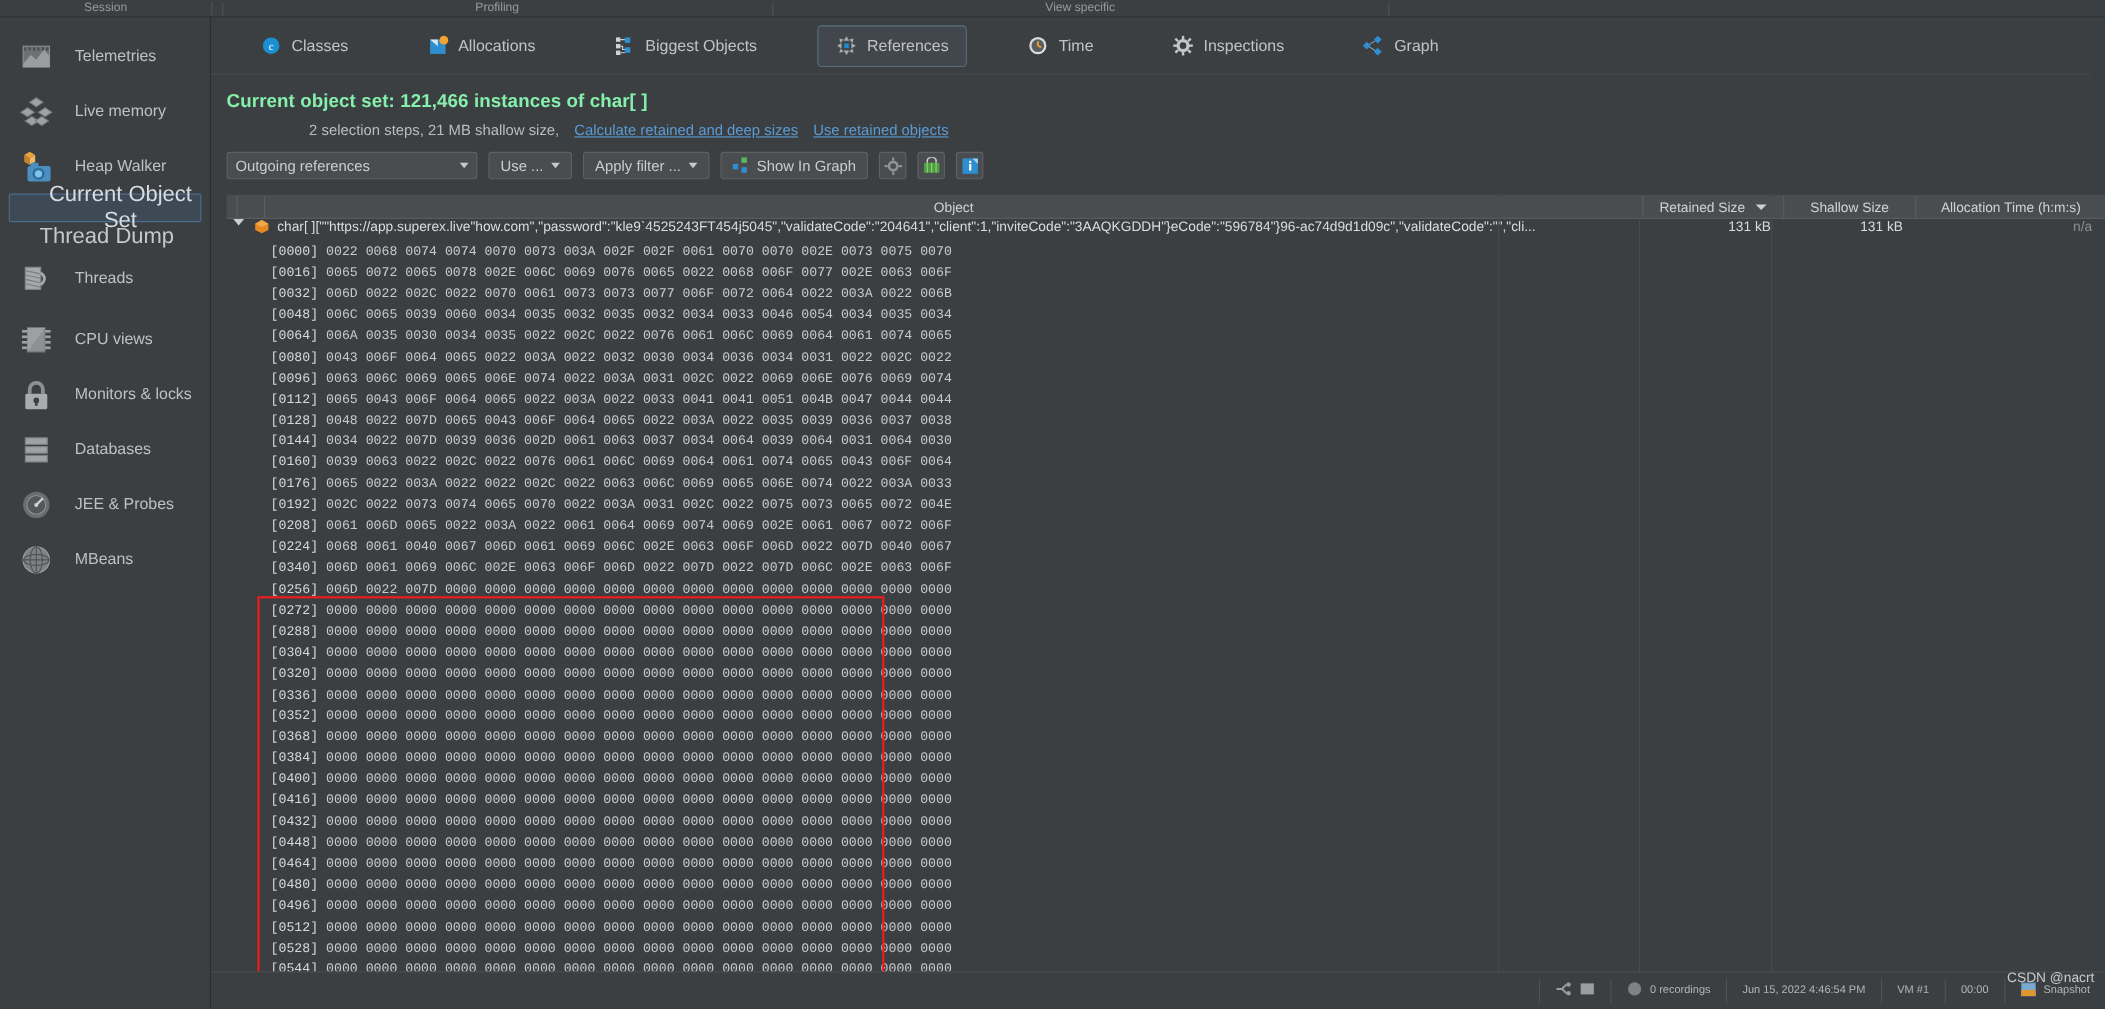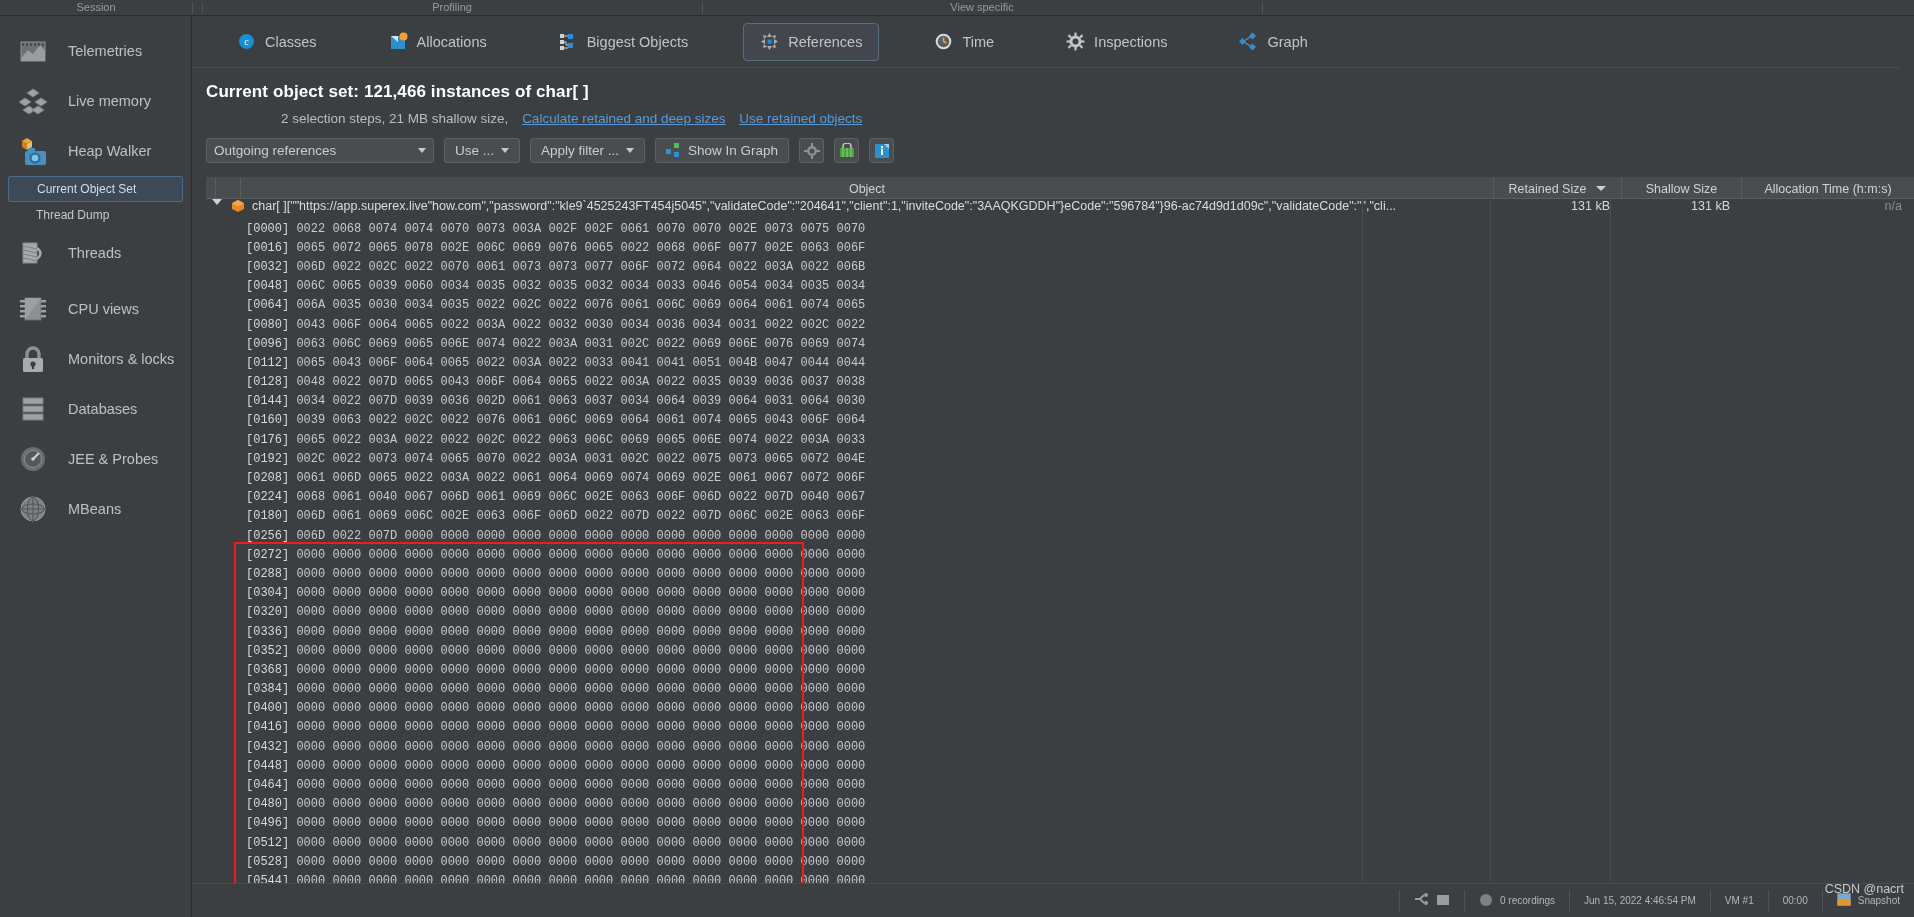--- a/index.html
+++ b/index.html
@@ -39,21 +39,21 @@
     border-right: 1px solid #2b2b2b; padding-top: 10px;
   }
   .side-item {
     display: flex; align-items: center; gap: 18px;
     height: 50px; padding-left: 16px; color: #c0c0c0; font-size: 14.5px;
     cursor: default;
   }
   .side-item .ico { width: 34px; height: 34px; flex: 0 0 34px; position: relative; }
   .side-sub {
     height: 26px; margin: 0 8px; display:flex; align-items:center;
-    padding-left: 28px; font-size: 12px; color: #c8c8c8; border-radius: 2px;
+    padding-left: 28px; font-size: 20px; color: #c8c8c8; border-radius: 2px; text-align: center;
   }
   .side-sub.selected {
     background: #3d4a55; border: 1px solid #4a6c8c; color: #d6dde3;
   }
 
   
   .ico svg { display: block; width: 34px; height: 34px; }
 
   
   .main { flex: 1; min-width: 0; display: flex; flex-direction: column; background: #3c3f41; }
@@ -66,21 +66,21 @@
   .vtab {
     display: flex; align-items: center; gap: 9px; height: 38px;
     padding: 0 16px; font-size: 14.5px; color: #c3c3c3; border-radius: 4px;
     border: 1px solid transparent; margin-right: 38px; white-space: nowrap;
   }
   .vtab.active { background: #41474d; border-color: #56707f; }
   .vtab .vico { width: 19px; height: 19px; flex: 0 0 19px; }
   .vtab .vico svg { width: 19px; height: 19px; display:block; }
 
   .headblock { padding: 14px 0 0 14px; }
-  .obj-title { font-size: 17px; font-weight: bold; color: #ffffff; letter-spacing: .1px; }
+  .obj-title { font-size: 17px; font-weight: bold; color: #86efac; letter-spacing: .1px; }
   .obj-title .count { font-weight: bold; }
   .obj-sub {
     margin-top: 9px; padding-left: 75px; font-size: 13.5px; color: #bcbcbc;
   }
   .obj-sub a { color: #5b9bd5; text-decoration: underline; margin-left: 10px; }
 
   
   .toolbar { display: flex; align-items: center; gap: 10px; padding: 12px 0 10px 14px; }
   .tb-combo {
     height: 25px; width: 228px; background: #4a4d4f; border: 1px solid #5e6164;
@@ -572,21 +572,21 @@
               <div class="hexrow"><span class="off">[0080] </span><span>0043 006F 0064 0065 0022 003A 0022 0032 0030 0034 0036 0034 0031 0022 002C 0022</span></div>
               <div class="hexrow"><span class="off">[0096] </span><span>0063 006C 0069 0065 006E 0074 0022 003A 0031 002C 0022 0069 006E 0076 0069 0074</span></div>
               <div class="hexrow"><span class="off">[0112] </span><span>0065 0043 006F 0064 0065 0022 003A 0022 0033 0041 0041 0051 004B 0047 0044 0044</span></div>
               <div class="hexrow"><span class="off">[0128] </span><span>0048 0022 007D 0065 0043 006F 0064 0065 0022 003A 0022 0035 0039 0036 0037 0038</span></div>
               <div class="hexrow"><span class="off">[0144] </span><span>0034 0022 007D 0039 0036 002D 0061 0063 0037 0034 0064 0039 0064 0031 0064 0030</span></div>
               <div class="hexrow"><span class="off">[0160] </span><span>0039 0063 0022 002C 0022 0076 0061 006C 0069 0064 0061 0074 0065 0043 006F 0064</span></div>
               <div class="hexrow"><span class="off">[0176] </span><span>0065 0022 003A 0022 0022 002C 0022 0063 006C 0069 0065 006E 0074 0022 003A 0033</span></div>
               <div class="hexrow"><span class="off">[0192] </span><span>002C 0022 0073 0074 0065 0070 0022 003A 0031 002C 0022 0075 0073 0065 0072 004E</span></div>
               <div class="hexrow"><span class="off">[0208] </span><span>0061 006D 0065 0022 003A 0022 0061 0064 0069 0074 0069 002E 0061 0067 0072 006F</span></div>
               <div class="hexrow"><span class="off">[0224] </span><span>0068 0061 0040 0067 006D 0061 0069 006C 002E 0063 006F 006D 0022 007D 0040 0067</span></div>
-              <div class="hexrow"><span class="off">[0180] </span><span>006D 0061 0069 006C 002E 0063 006F 006D 0022 007D 0022 007D 006C 002E 0063 006F</span></div>
+              <div class="hexrow"><span class="off">[0340] </span><span>006D 0061 0069 006C 002E 0063 006F 006D 0022 007D 0022 007D 006C 002E 0063 006F</span></div>
               <div class="hexrow"><span class="off">[0256] </span><span>006D 0022 007D 0000 0000 0000 0000 0000 0000 0000 0000 0000 0000 0000 0000 0000</span></div>
               <div class="hexrow"><span class="off">[0272] </span><span>0000 0000 0000 0000 0000 0000 0000 0000 0000 0000 0000 0000 0000 0000 0000 0000</span></div>
               <div class="hexrow"><span class="off">[0288] </span><span>0000 0000 0000 0000 0000 0000 0000 0000 0000 0000 0000 0000 0000 0000 0000 0000</span></div>
               <div class="hexrow"><span class="off">[0304] </span><span>0000 0000 0000 0000 0000 0000 0000 0000 0000 0000 0000 0000 0000 0000 0000 0000</span></div>
               <div class="hexrow"><span class="off">[0320] </span><span>0000 0000 0000 0000 0000 0000 0000 0000 0000 0000 0000 0000 0000 0000 0000 0000</span></div>
               <div class="hexrow"><span class="off">[0336] </span><span>0000 0000 0000 0000 0000 0000 0000 0000 0000 0000 0000 0000 0000 0000 0000 0000</span></div>
               <div class="hexrow"><span class="off">[0352] </span><span>0000 0000 0000 0000 0000 0000 0000 0000 0000 0000 0000 0000 0000 0000 0000 0000</span></div>
               <div class="hexrow"><span class="off">[0368] </span><span>0000 0000 0000 0000 0000 0000 0000 0000 0000 0000 0000 0000 0000 0000 0000 0000</span></div>
               <div class="hexrow"><span class="off">[0384] </span><span>0000 0000 0000 0000 0000 0000 0000 0000 0000 0000 0000 0000 0000 0000 0000 0000</span></div>
               <div class="hexrow"><span class="off">[0400] </span><span>0000 0000 0000 0000 0000 0000 0000 0000 0000 0000 0000 0000 0000 0000 0000 0000</span></div>

